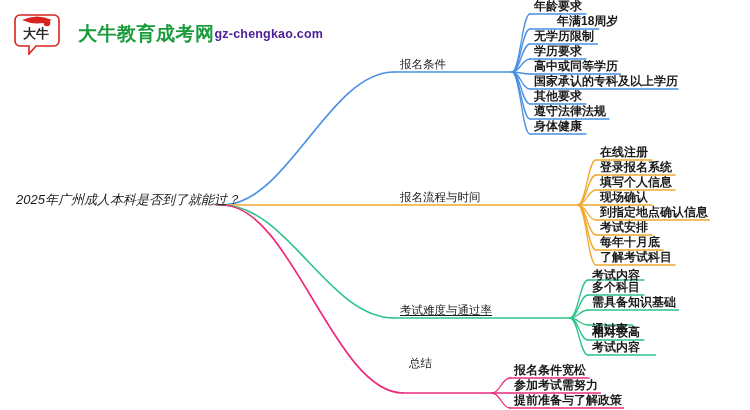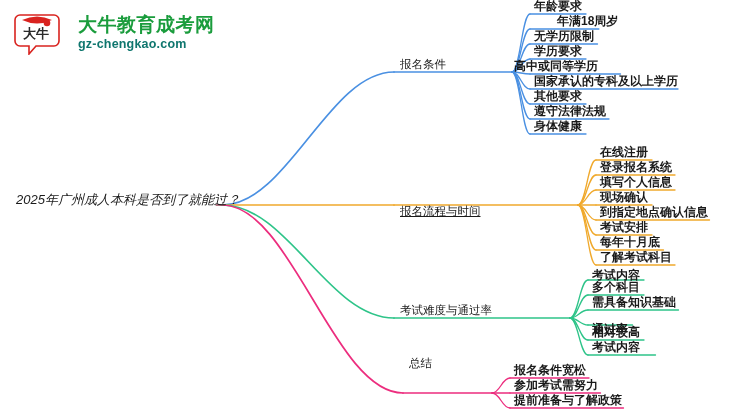--- a/index.html
+++ b/index.html
@@ -35,36 +35,36 @@
   }
   .logo-mark {
     position: relative;
     width: 46px;
     height: 44px;
     flex: 0 0 46px;
   }
   .logo-mark svg { display: block; }
   .logo-text {
     display: flex;
-    flex-direction: column;
+    flex-direction: row;
     justify-content: center;
     line-height: 1;
   }
   .logo-title {
     font-size: 19px;
     font-weight: bold;
     color: #1a9c3c;
     letter-spacing: 0.5px;
     white-space: nowrap;
   }
   .logo-sub {
     margin-top: 4px;
     font-size: 12.5px;
     font-weight: bold;
-    color: #0f766e;
+    color: #4c1d95;
     letter-spacing: 0.2px;
     white-space: nowrap;
   }
 
   
   #map-svg {
     position: absolute;
     left: 0;
     top: 0;
     width: 750px;
@@ -176,35 +176,35 @@
       <path d="M 216.26 205 L 222.26 205" class="mm-path" stroke="#ec2d7e" stroke-width="1.2"></path>
     </svg>
 
   <div id="labels">
       <div class="node-label root-label" style="left: 16px; top: 193px;">2025年广州成人本科是否到了就能过？</div>
       <div class="node-label branch-label" style="left: 400px; top: 57px;">报名条件</div>
       <div class="node-label leaf-label" style="left: 534px; top: -1px;">年龄要求</div>
       <div class="node-label leaf-label" style="left: 534px; top: 14px; margin-left: 23px;">年满18周岁</div>
       <div class="node-label leaf-label" style="left: 534px; top: 29px;">无学历限制</div>
       <div class="node-label leaf-label" style="left: 534px; top: 44px;">学历要求</div>
-      <div class="node-label leaf-label" style="left: 514px; top: 59px;">高中或同等学历</div>
+      <div class="node-label leaf-label" style="left: 534px; top: 59px;">高中或同等学历</div>
       <div class="node-label leaf-label" style="left: 534px; top: 74px;">国家承认的专科及以上学历</div>
       <div class="node-label leaf-label" style="left: 534px; top: 89px;">其他要求</div>
       <div class="node-label leaf-label" style="left: 534px; top: 104px;">遵守法律法规</div>
       <div class="node-label leaf-label" style="left: 534px; top: 119px;">身体健康</div>
-      <div class="node-label branch-label" style="left: 400px; top: 204px; text-decoration: underline;">报名流程与时间</div>
+      <div class="node-label branch-label" style="left: 400px; top: 190px;">报名流程与时间</div>
       <div class="node-label leaf-label" style="left: 600px; top: 145px;">在线注册</div>
       <div class="node-label leaf-label" style="left: 600px; top: 160px;">登录报名系统</div>
       <div class="node-label leaf-label" style="left: 600px; top: 175px;">填写个人信息</div>
       <div class="node-label leaf-label" style="left: 600px; top: 190px;">现场确认</div>
       <div class="node-label leaf-label" style="left: 600px; top: 205px;">到指定地点确认信息</div>
       <div class="node-label leaf-label" style="left: 600px; top: 220px;">考试安排</div>
       <div class="node-label leaf-label" style="left: 600px; top: 235px;">每年十月底</div>
       <div class="node-label leaf-label" style="left: 600px; top: 250px;">了解考试科目</div>
-      <div class="node-label branch-label" style="left: 400px; top: 303px;">考试难度与通过率</div>
+      <div class="node-label branch-label" style="left: 400px; top: 303px; text-decoration: underline;">考试难度与通过率</div>
       <div class="node-label leaf-label" style="left: 592px; top: 268px;">考试内容</div>
       <div class="node-label leaf-label" style="left: 592px; top: 280px;">多个科目</div>
       <div class="node-label leaf-label" style="left: 592px; top: 295px;">需具备知识基础</div>
       <div class="node-label leaf-label" style="left: 592px; top: 322px;">通过率</div>
       <div class="node-label leaf-label" style="left: 592px; top: 325px;">相对较高</div>
       <div class="node-label leaf-label" style="left: 592px; top: 340px;">考试内容</div>
       <div class="node-label branch-label" style="left: 409px; top: 356px;">总结</div>
       <div class="node-label leaf-label" style="left: 514px; top: 363px;">报名条件宽松</div>
       <div class="node-label leaf-label" style="left: 514px; top: 378px;">参加考试需努力</div>
       <div class="node-label leaf-label" style="left: 514px; top: 393px;">提前准备与了解政策</div>

